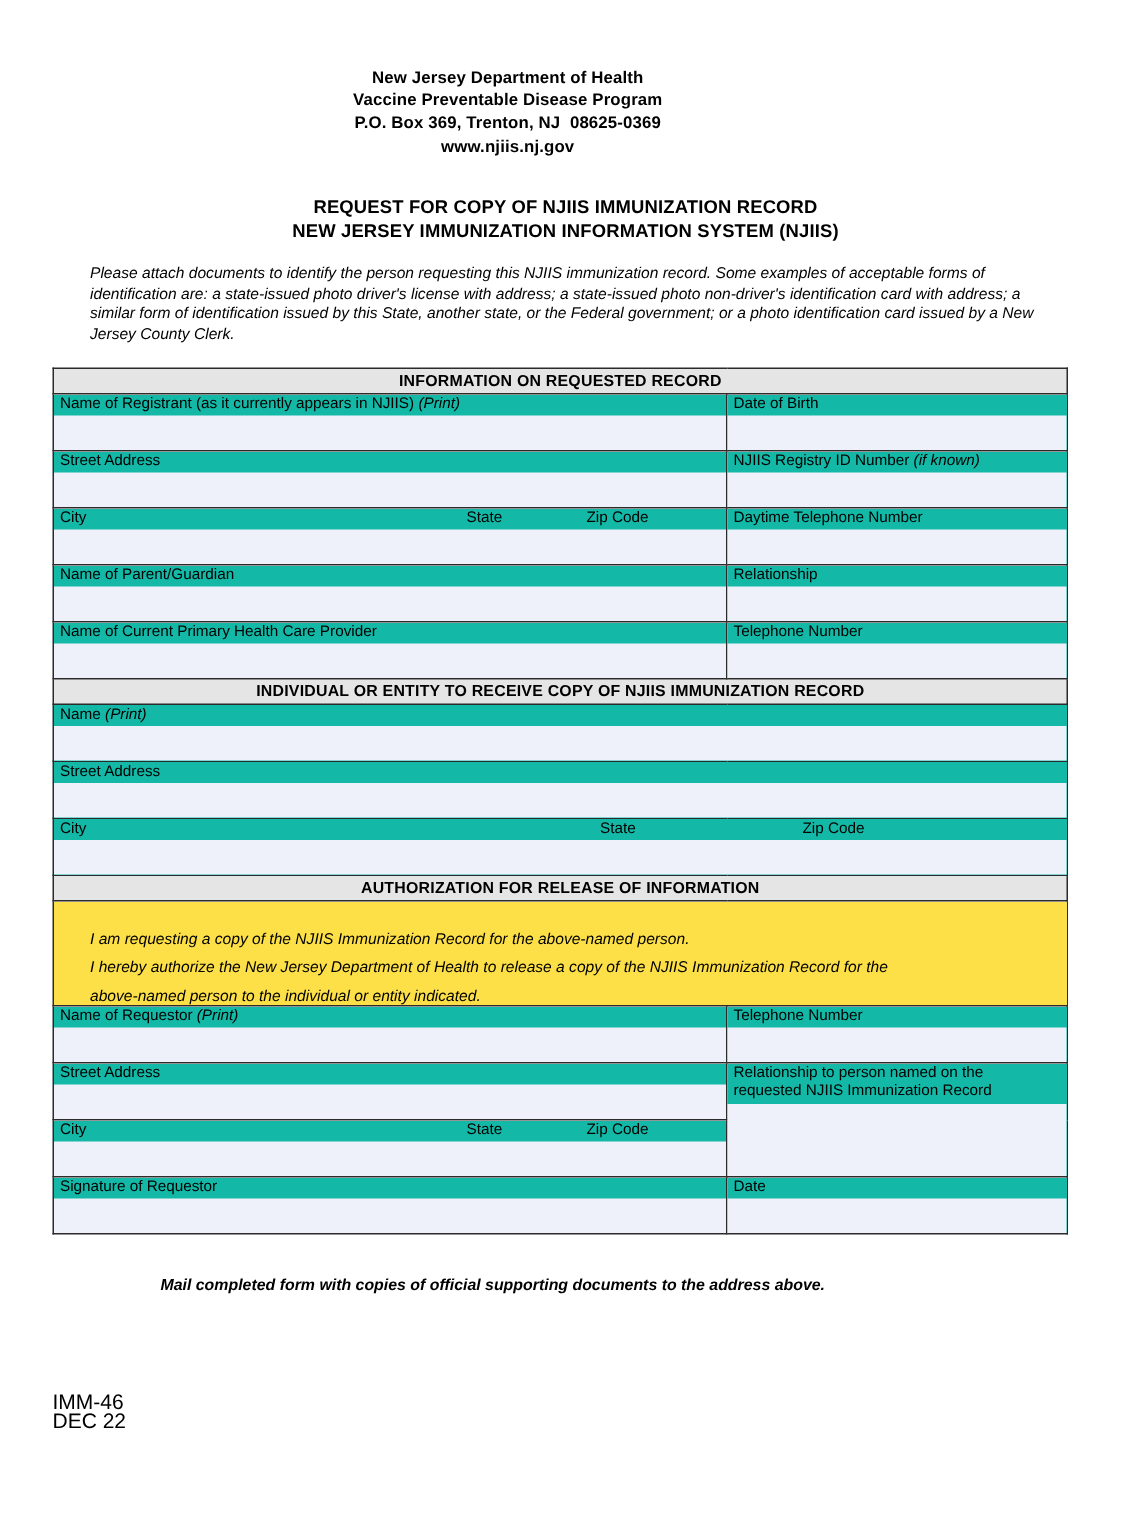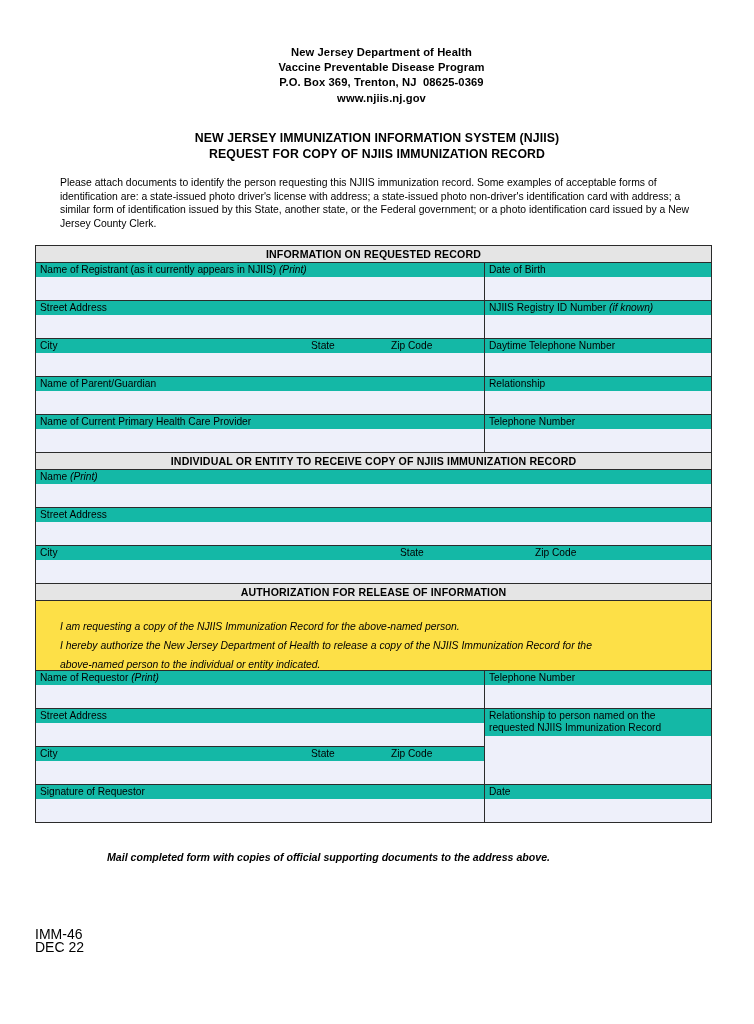--- a/index.html
+++ b/index.html
@@ -27,21 +27,20 @@
   .agency-header {
     position: absolute;
     left: 0;
     top: 45px;
     width: 677px;
     text-align: center;
     font-size: 11.2px;
     font-weight: bold;
     line-height: 15.2px;
     letter-spacing: 0.1px;
-    padding-left: 43px;
   }
   .agency-header div { white-space: pre; }
 
   .form-title {
     position: absolute;
     left: 0;
     top: 131px;
     width: 754px;
     text-align: center;
     font-size: 12.3px;
@@ -49,20 +48,21 @@
     line-height: 15.5px;
     letter-spacing: 0.1px;
   }
 
   .instructions {
     position: absolute;
     left: 60px;
     top: 176px;
     width: 634px;
     font-size: 10.4px;
+    font-style: italic;
     line-height: 13.6px;
     text-align: left;
   }
 
   
   .form-table {
     position: absolute;
     left: 35px;
     top: 245px;
     width: 676px;
@@ -166,22 +166,22 @@
 <div class="page">
 
   <div class="agency-header">
     <div>New Jersey Department of Health</div>
     <div>Vaccine Preventable Disease Program</div>
     <div>P.O. Box 369, Trenton, NJ  08625-0369</div>
     <div>www.njiis.nj.gov</div>
   </div>
 
   <div class="form-title">
+    <div>REQUEST FOR COPY OF NJIIS IMMUNIZATION RECORD</div>
     <div>NEW JERSEY IMMUNIZATION INFORMATION SYSTEM (NJIIS)</div>
-    <div>REQUEST FOR COPY OF NJIIS IMMUNIZATION RECORD</div>
   </div>
 
   <div class="instructions">Please attach documents to identify the person requesting this NJIIS immunization record.  Some examples of acceptable forms of identification are: a state-issued photo driver's license with address; a state-issued photo non-driver's identification card with address; a similar form of identification issued by this State, another state, or the Federal government; or a photo identification card issued by a New Jersey County Clerk.</div>
 
   <table class="form-table">
     <colgroup>
       <col style="width:449px">
       <col style="width:227px">
     </colgroup>
     <tbody>

